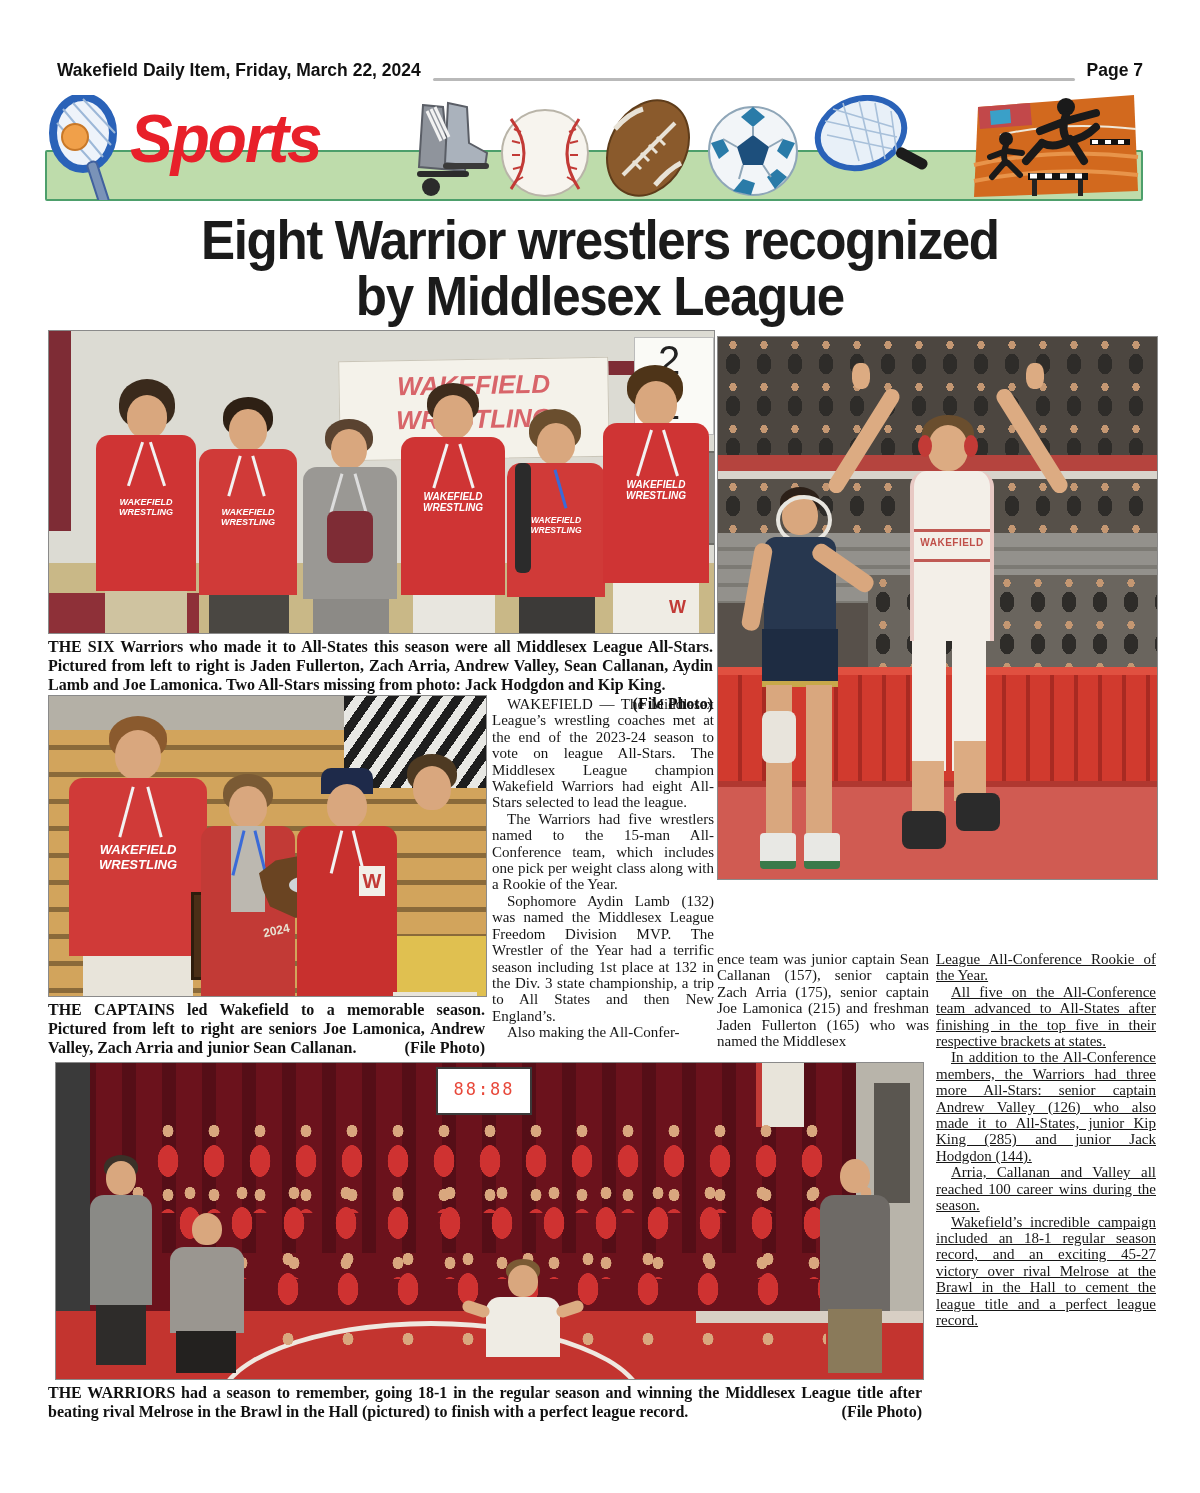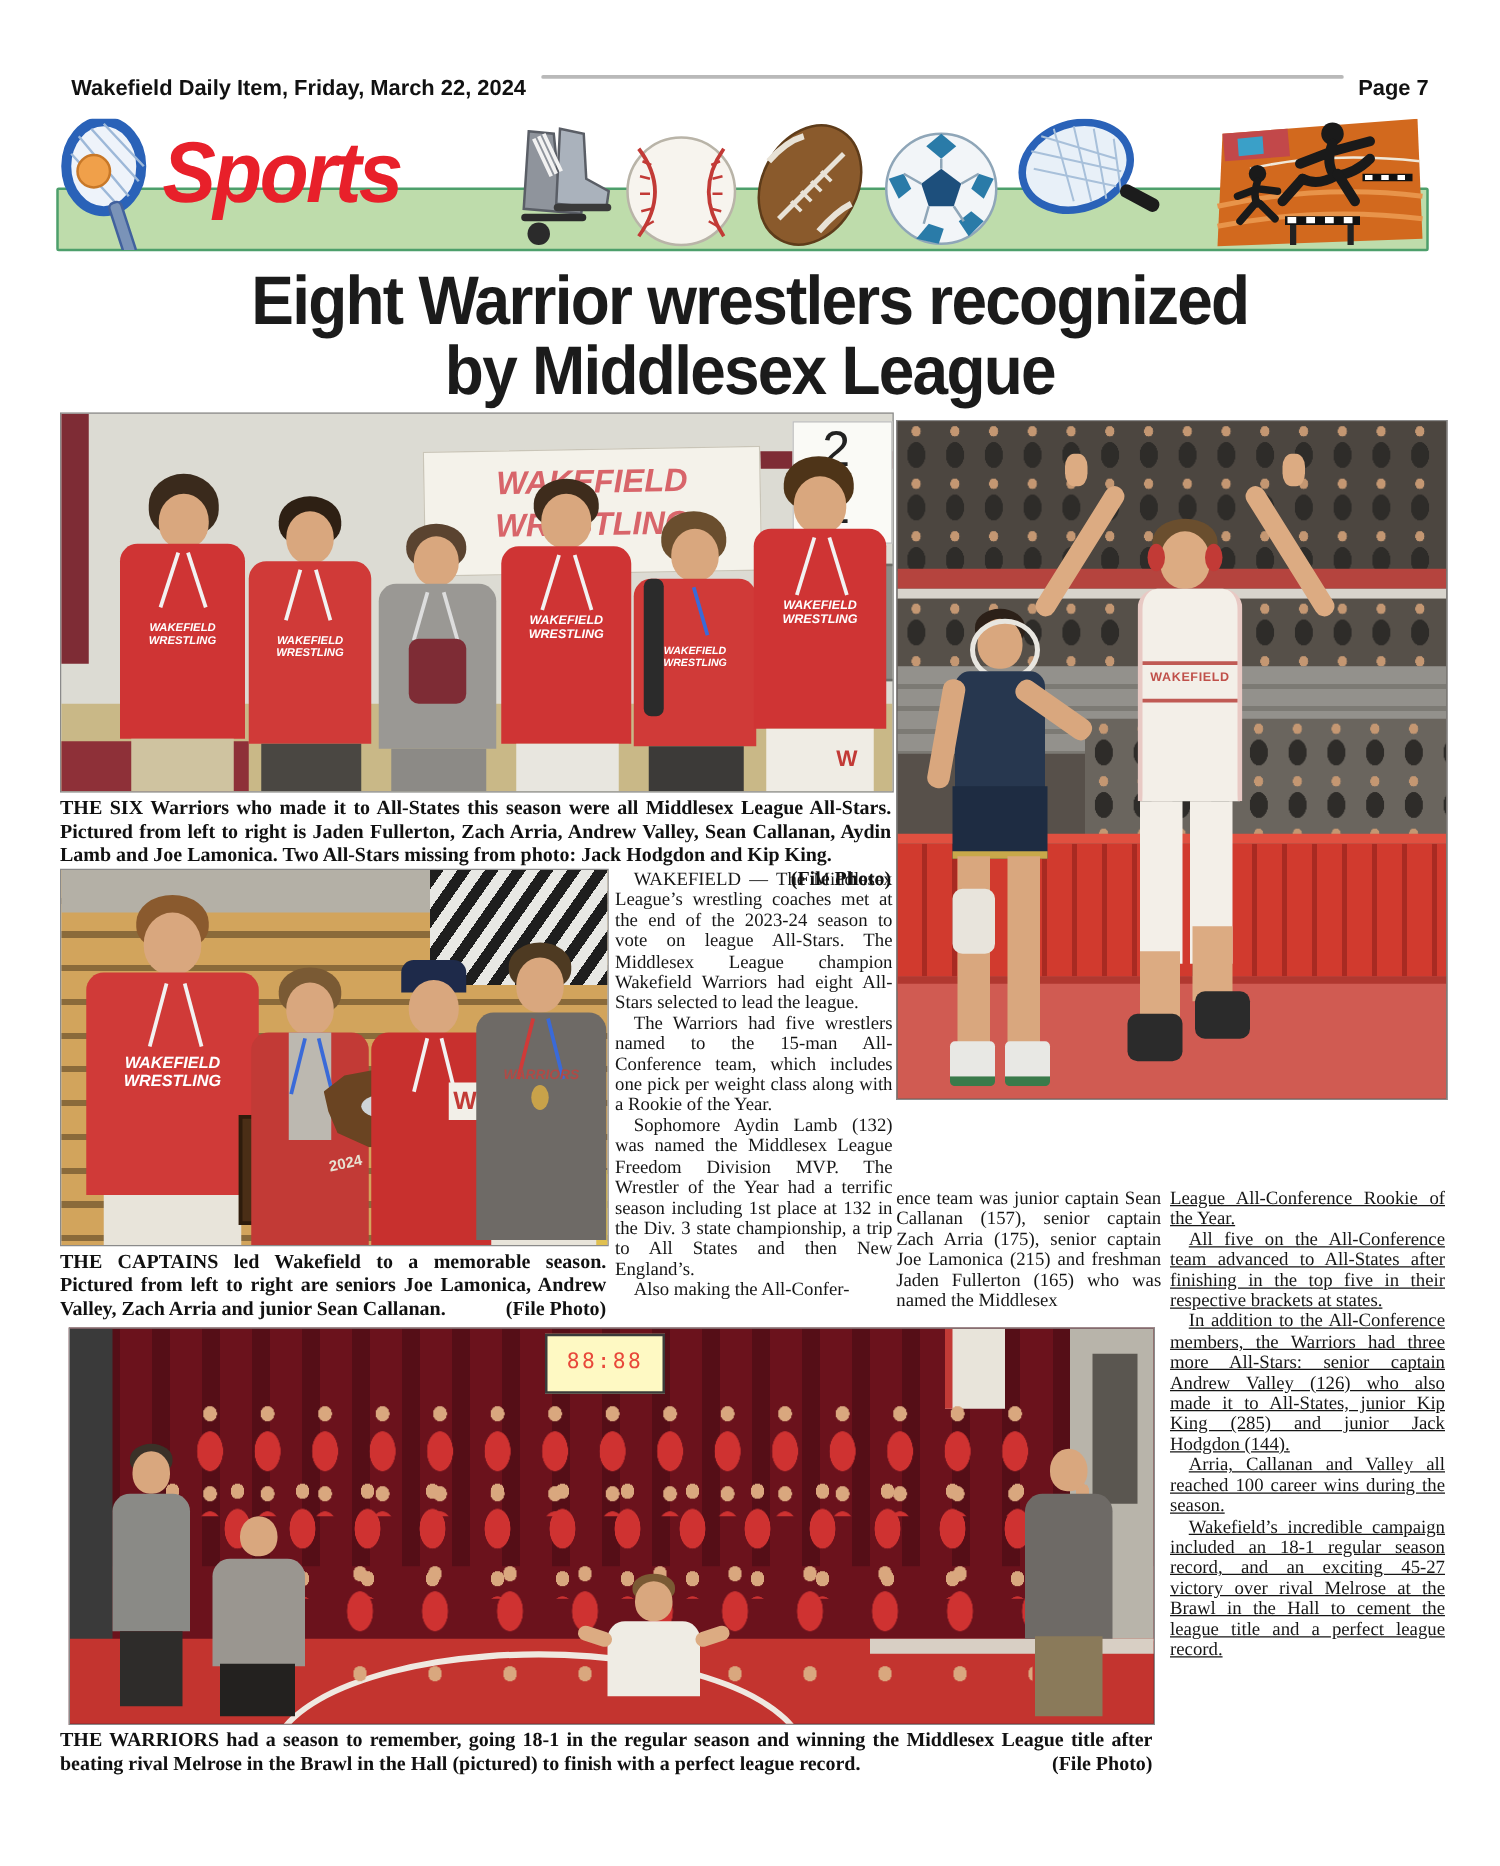--- a/index.html
+++ b/index.html
@@ -1,20 +1,20 @@
 <!DOCTYPE html>
 <html><head>
 <meta charset="utf-8">
 <style>
   html,body{margin:0;padding:0;background:#e9e9e9;}
   .page{position:relative;width:1200px;height:1493px;margin:0 auto;background:#ffffff;
         font-family:"Liberation Serif",serif;color:#141414;overflow:hidden;}
 
   
-  .masthead{position:absolute;left:57px;right:57px;top:60px;display:flex;align-items:flex-start;
+  .masthead{position:absolute;left:57px;right:57px;top:60px;display:flex;align-items:flex-end;
             font-family:"Liberation Sans",sans-serif;font-weight:bold;font-size:17.5px;color:#111;}
   .masthead .rule{flex:1;height:3px;background:#b9b9b9;margin:0 12px;border-radius:2px;}
 
   
   .banner{position:absolute;left:45px;top:95px;width:1098px;height:105px;}
   .banner .greenbar{position:absolute;left:0;right:0;top:55px;height:47px;background:#bedcab;
                     border:2px solid #4d9f6b;border-radius:2px;}
   .banner .sports-title{position:absolute;left:85px;top:6px;font-family:"Liberation Sans",sans-serif;
                         font-weight:bold;font-style:italic;font-size:64px;color:#e8202a;
                         letter-spacing:-2px;transform:scaleY(1.08);}
@@ -335,26 +335,20 @@
       <div class="torso" style="left:0;top:58px;width:100px;height:170px;background:#c8302e;">
         <div class="lanyard" style="left:38px;top:4px;height:44px;transform:rotate(14deg);"></div>
         <div class="lanyard" style="left:60px;top:4px;height:44px;transform:rotate(-14deg);"></div>
         <div class="abs" style="left:62px;top:40px;width:26px;height:30px;background:#f2efe8;text-align:center;font-family:'Liberation Sans',sans-serif;font-weight:bold;color:#c23a36;font-size:20px;line-height:30px;"><span>W</span></div>
       </div>
     </div>
 
     <div class="person" style="left:332px;top:58px;width:104px;height:242px;">
       <div class="hair" style="left:26px;top:0;width:50px;height:38px;background:#4e3a22;"></div>
       <div class="head" style="left:32px;top:12px;width:38px;height:44px;"></div>
-      <div class="torso" style="left:0;top:56px;width:104px;height:182px;background:#6e6a66;">
-        <div class="lanyard" style="left:38px;top:4px;height:50px;transform:rotate(14deg);background:#d03a38;"></div>
-        <div class="lanyard" style="left:62px;top:4px;height:50px;transform:rotate(-14deg);background:#3a6ad8;"></div>
-        <div class="tinytext" style="top:44px;font-size:11px;color:#b04a46;">WARRIORS</div>
-        <div class="abs" style="left:44px;top:58px;width:14px;height:20px;background:#c8a24a;border-radius:50%;"></div>
-      </div>
       <div class="abs" style="left:12px;top:238px;width:84px;height:62px;background:#e8e4da;"></div>
     </div>
   </div>
 
   <div class="caption" style="left:48px;top:1000px;width:437px;">
     <span>THE CAPTAINS led Wakefield to a memorable season. Pictured from left to right are seniors Joe Lamonica, Andrew Valley, Zach Arria and junior Sean Callanan.</span>
     <span class="credit">(File Photo)</span>
   </div>
 
   <div class="col" style="left:492px;top:696px;width:222px;height:362px;">
@@ -374,21 +368,21 @@
       <p>In addition to the All-Conference members, the Warriors had three more All-Stars: senior captain Andrew Valley (126) who also made it to All-States, junior Kip King (285) and junior Jack Hodgdon (144).</p>
       <p>Arria, Callanan and Valley all reached 100 career wins during the season.</p>
       <p>Wakefield’s incredible campaign included an 18-1 regular season record, and an exciting 45-27 victory over rival Melrose at the Brawl in the Hall to cement the league title and a perfect league record.</p>
     </div>
 
   <div class="photo" style="left:55px;top:1062px;width:867px;height:316px;background:#6b121c;">
     <div class="abs" style="left:0;top:0;width:867px;height:190px;background:repeating-linear-gradient(90deg,#6b121c 0 26px,#550e17 26px 40px);"></div>
     <div class="abs" style="left:0;top:0;width:34px;height:260px;background:#3a3a3a;"></div>
     <div class="abs" style="left:800px;top:0;width:67px;height:250px;background:#b8b4aa;"></div>
     <div class="abs" style="left:818px;top:20px;width:36px;height:120px;background:#5a5650;"></div>
-    <div class="abs" style="left:380px;top:4px;width:92px;height:44px;background:#fef9c3;border:2px solid #3a3a3a;
+    <div class="abs" style="left:380px;top:4px;width:92px;height:44px;background:#ffffff;border:2px solid #3a3a3a;
                 color:#e8483a;font-family:'DejaVu Sans Mono',monospace;font-size:17px;text-align:center;line-height:40px;letter-spacing:2px;">
       <span>88:88</span></div>
     <div class="abs" style="left:700px;top:0;width:42px;height:64px;background:#e8e4da;border-left:6px solid #c23a36;"></div>
 
     <div class="abs" style="left:0;top:248px;width:867px;height:68px;background:#c3342f;"></div>
     <div class="abs" style="left:160px;top:258px;width:420px;height:160px;border:5px solid #efe8e0;border-radius:50%;"></div>
     <div class="abs" style="left:640px;top:248px;width:227px;height:12px;background:#d8cfc4;"></div>
 
     <div class="abs crowd-red" style="left:90px;top:58px;width:700px;height:92px;"></div>
     <div class="abs crowd-red" style="left:60px;top:120px;width:760px;height:96px;background-size:52px 70px;"></div>

